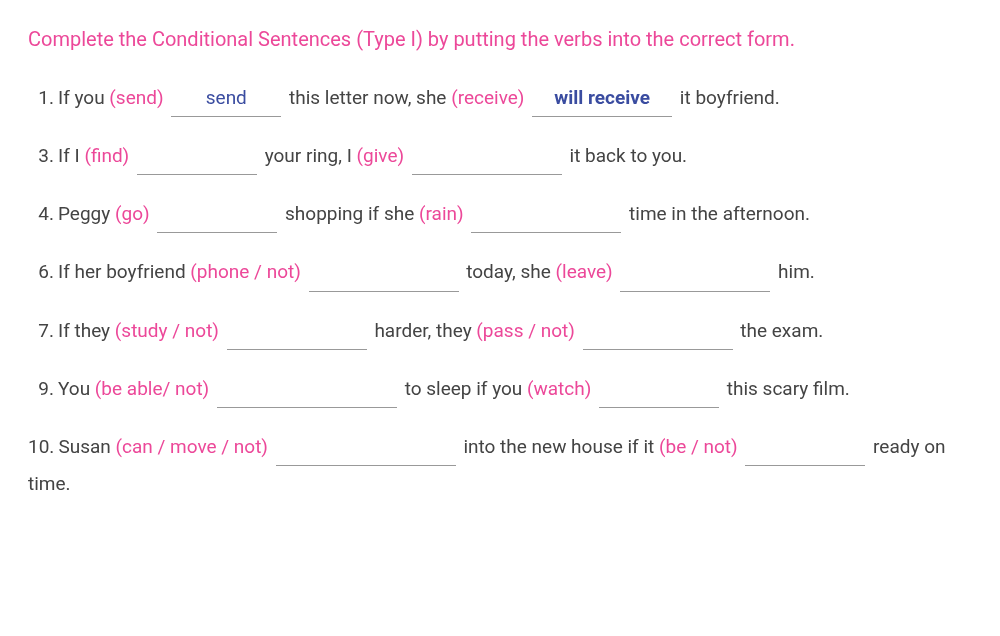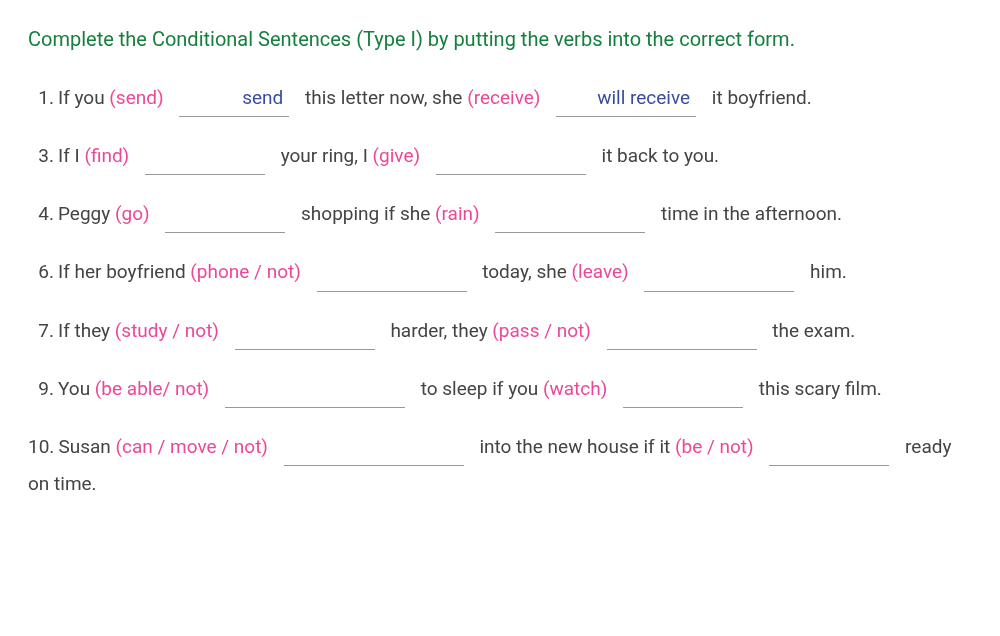--- a/index.html
+++ b/index.html
@@ -6,21 +6,21 @@
     body {
       font-family: -apple-system, BlinkMacSystemFont, "Segoe UI", Roboto, "Helvetica Neue", Arial, sans-serif;
       padding: 24px 28px;
       background: #fff;
       color: #444;
       font-size: 19px;
       line-height: 1.5;
       width: 1000px;
     }
     .instruction {
-      color: #15803d;
+      color: #ec4899;
       font-size: 20px;
       margin-bottom: 26px;
       font-weight: 400;
     }
     .question {
       margin-bottom: 21px;
       line-height: 1.85;
       color: #444;
     }
     .qnum {
@@ -30,29 +30,29 @@
       margin-right: 4px;
     }
     .hint {
       color: #ec4899;
     }
     .blank {
       display: inline-block;
       min-width: 120px;
       border-bottom: 1px solid #999;
       padding: 0 6px 1px 6px;
-      margin: 0 11px;
+      margin: 0 3px;
       color: #3a4ca0;
       font-weight: 400;
       vertical-align: baseline;
-      text-align: right;
+      text-align: center;
     }
     .blank.empty { min-width: 120px; }
     .blank.w-150 { min-width: 150px; }
-    .blank.w-140 { min-width: 140px; }
+    .blank.w-140 { min-width: 140px; font-weight: bold; }
     .blank.w-180 { min-width: 180px; }
     .blank.w-110 { min-width: 110px; }
   </style>
 </head>
 <body>
 
 <div class="instruction">Complete the Conditional Sentences (Type I) by putting the verbs into the correct form.</div>
 
 <div id="questions-container">
     <div class="question"><span class="qnum">1.</span><span>If you </span><span class="hint">(send)</span><span> </span><span class="blank w-110">send</span><span> this letter now, she </span><span class="hint">(receive)</span><span> </span><span class="blank w-140">will receive</span><span> it boyfriend.</span></div>

